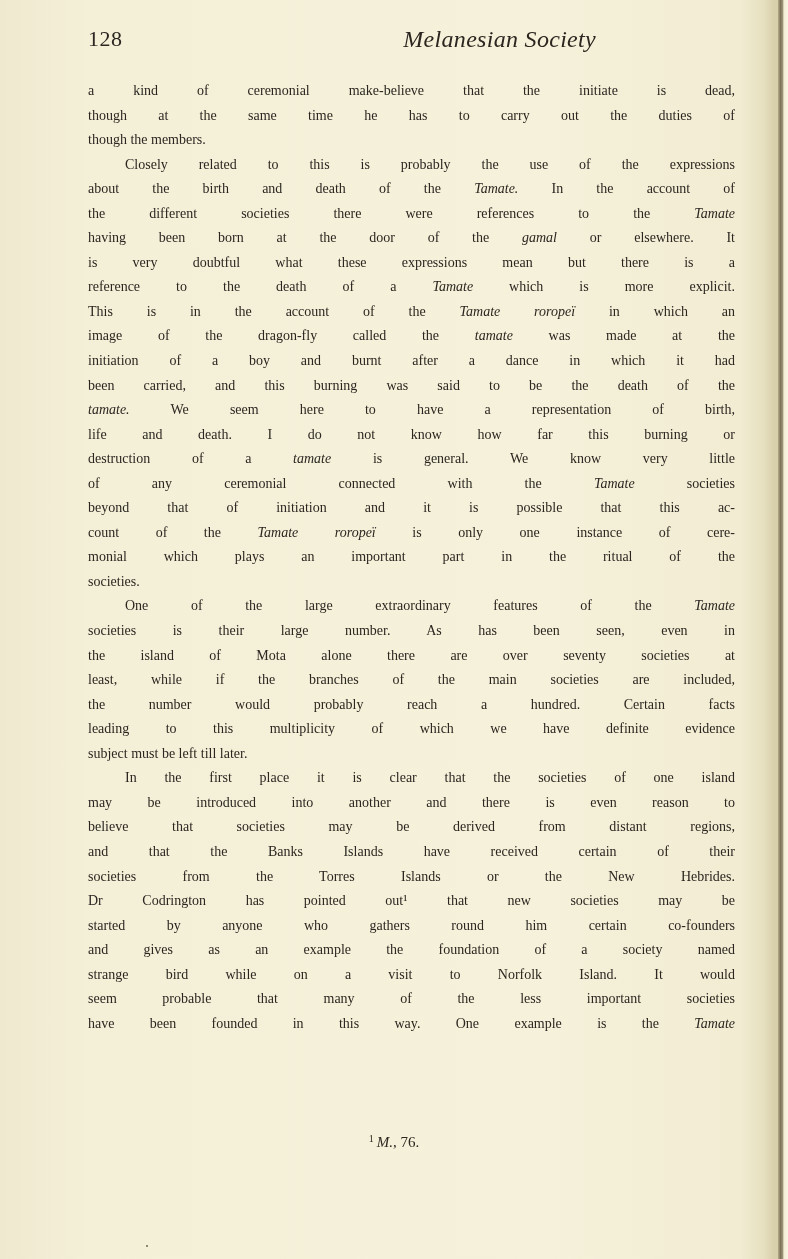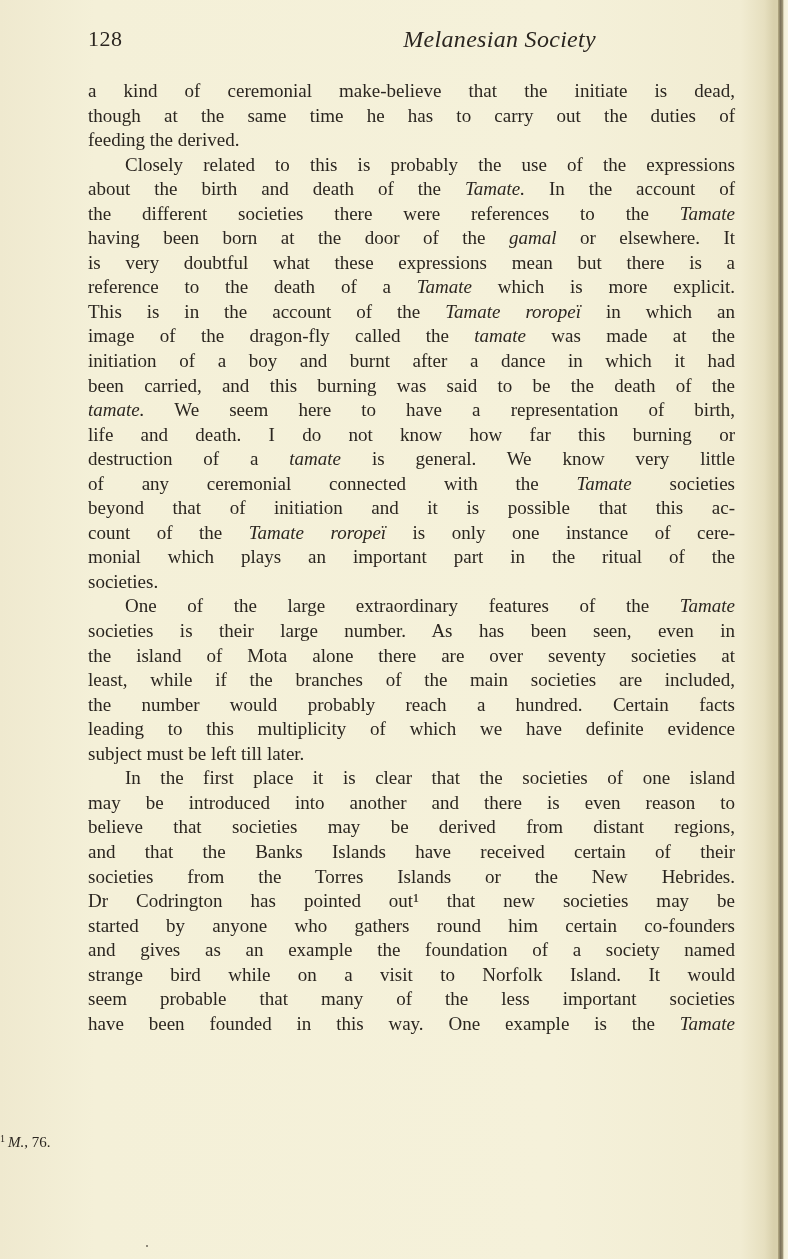--- a/index.html
+++ b/index.html
@@ -24,52 +24,52 @@
     .folio {
       position: absolute; left: 0; top: 0;
       font-size: 22px; letter-spacing: 0.5px;
     }
     .running-head {
       position: absolute; left: 0; width: 508px; text-align: right; top: 0;
       font-style: italic; font-size: 24px; letter-spacing: 0.3px;
     }
     .body-text {
       position: absolute; top: 79px; left: 88px; width: 647px;
-      font-size: 19px; line-height: 24.55px;
+      font-size: 14px; line-height: 24.55px;
     }
     .line {
       display: block; white-space: nowrap;
       text-align: justify; text-align-last: justify;
       height: 24.55px;
     }
     .line.last { text-align-last: left; }
     .line.indent { padding-left: 37px; }
     i { font-style: italic; }
     .footnote {
-      position: absolute; top: 1133px; left: 0; width: 788px; 
+      position: absolute; top: 1133px; left: 0; width: 788px; text-align: center;
       font-size: 15px;
     }
     .footnote sup { font-size: 10px; vertical-align: 5px; margin-right: 3px; }
     .speck { position: absolute; left: 146px; top: 1245px; width: 2px; height: 2px; background: #6d665a; border-radius: 1px; }
   </style>
 </head>
 <body>
 
 <div class="page">
   <div class="edge"></div>
 
   <div class="header">
     <span class="folio">128</span>
     <span class="running-head">Melanesian Society</span>
   </div>
 
   <div class="body-text" id="body-text">
       <span class="line"><span>a kind of ceremonial make-believe that the initiate is dead,</span></span>
       <span class="line"><span>though at the same time he has to carry out the duties of</span></span>
-      <span class="line last"><span>feeding the derived.</span></span>
+      <span class="line last"><span>though the members.</span></span>
       <span class="line indent"><span>Closely related to this is probably the use of the expressions</span></span>
       <span class="line"><span>about the birth and death of the </span><i>Tamate.</i><span>  In the account of</span></span>
       <span class="line"><span>the different societies there were references to the </span><i>Tamate</i></span>
       <span class="line"><span>having been born at the door of the </span><i>gamal</i><span> or elsewhere.  It</span></span>
       <span class="line"><span>is very doubtful what these expressions mean but there is a</span></span>
       <span class="line"><span>reference to the death of a </span><i>Tamate</i><span> which is more explicit.</span></span>
       <span class="line"><span>This is in the account of the </span><i>Tamate roropeï</i><span> in which an</span></span>
       <span class="line"><span>image of the dragon-fly called the </span><i>tamate</i><span> was made at the</span></span>
       <span class="line"><span>initiation of a boy and burnt after a dance in which it had</span></span>
       <span class="line"><span>been carried, and this burning was said to be the death of the</span></span>

